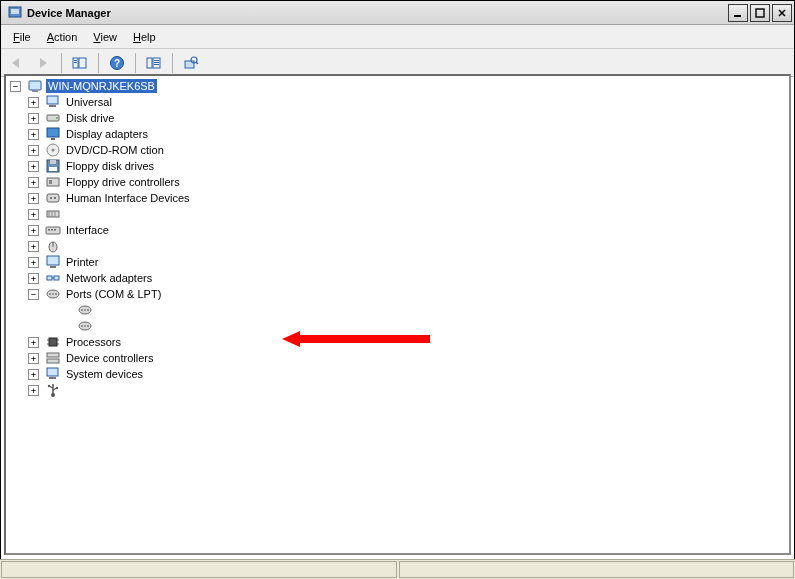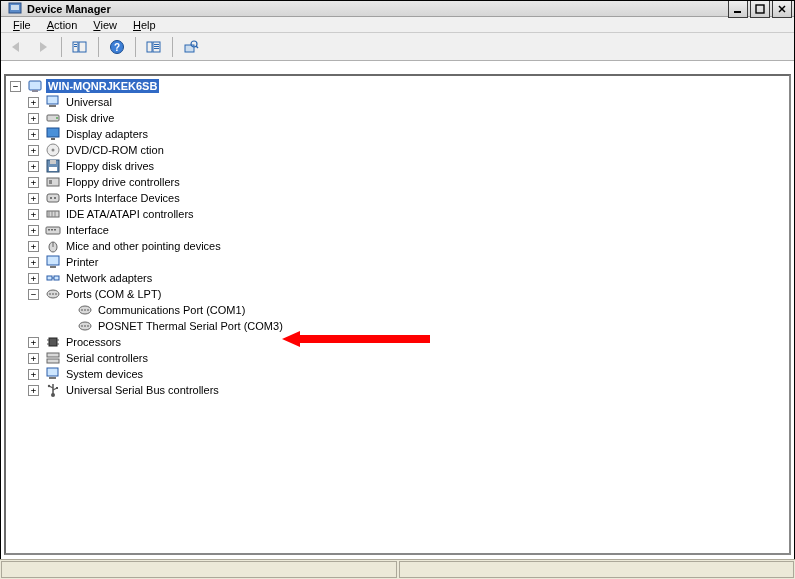--- a/index.html
+++ b/index.html
@@ -8,21 +8,21 @@
     font-family: Tahoma, "Segoe UI", sans-serif;
     font-size: 11px;
     background: #fff;
     width: 795px;
     height: 579px;
     overflow: hidden;
     border: 1px solid #000;
   }
   
   .titlebar {
-    height: 16px;
+    height: 24px;
     background: linear-gradient(to bottom, #e8e8e8, #d6d6d6);
     border-bottom: 1px solid #a0a0a0;
     display: flex;
     align-items: center;
     padding: 0 2px;
   }
   .titlebar .app-icon {
     width: 16px; height: 16px;
     margin: 0 4px;
     display: flex; align-items: center; justify-content: center;
@@ -37,21 +37,21 @@
     width: 20px; height: 18px;
     border: 1px solid #3a3a3a;
     background: linear-gradient(to bottom,#f0f0f0,#cfcfcf);
     display: flex; align-items: center; justify-content: center;
     font-family: Arial; font-size: 10px;
     margin-left: 2px;
     cursor: pointer;
   }
   
   .menubar {
-    height: 16px;
+    height: 24px;
     background: #f0f0f0;
     border-bottom: 1px solid #cccccc;
     display: flex;
     align-items: center;
     padding-left: 4px;
   }
   .menubar .menu-item {
     padding: 2px 8px;
     cursor: pointer;
   }
@@ -108,21 +108,20 @@
   .tree-row .expander.blank { border: none; background: transparent; }
   .tree-row .indent { display:inline-block; }
   .tree-row .icon {
     width: 16px; height: 16px; margin: 0 3px;
     display: flex; align-items: center; justify-content: center;
   }
   .tree-row .label { padding: 1px 2px; cursor: default; }
   .tree-row.selected .label {
     background: #316ac5;
     color: #fff;
-    font-weight: bold;
   }
   
   .red-arrow {
     position: absolute;
     pointer-events: none;
   }
   
   .statusbar {
     position: absolute;
     bottom: 0; left: 0; right: 0;
@@ -306,34 +305,33 @@
       <div class="tree-row">
         <span class="indent" style="width: 18px;"></span>
         <span class="expander">+</span>
         <span class="icon">
           <svg width="16" height="16">
             <rect x="2" y="4" width="12" height="8" rx="2" fill="#d9d9d9" stroke="#666"></rect>
             <circle cx="6" cy="8" r="1" fill="#555"></circle>
             <circle cx="10" cy="8" r="1" fill="#555"></circle>
           </svg>
         </span>
-        <span class="label">Ports Interface Devices</span>
+        <span class="label">Human Interface Devices</span>
       </div>
       <div class="tree-row">
         <span class="indent" style="width: 18px;"></span>
         <span class="expander">+</span>
         <span class="icon">
           <svg width="16" height="16">
             <rect x="2" y="5" width="12" height="6" fill="#d9d9d9" stroke="#666"></rect>
             <line x1="4" y1="5" x2="4" y2="11" stroke="#888"></line>
             <line x1="7" y1="5" x2="7" y2="11" stroke="#888"></line>
             <line x1="10" y1="5" x2="10" y2="11" stroke="#888"></line>
           </svg>
         </span>
-        <span class="label">IDE ATA/ATAPI controllers</span>
       </div>
       <div class="tree-row">
         <span class="indent" style="width: 18px;"></span>
         <span class="expander">+</span>
         <span class="icon">
           <svg width="16" height="16">
             <rect x="1" y="5" width="14" height="7" rx="1" fill="#d9d9d9" stroke="#666"></rect>
             <rect x="3" y="7" width="2" height="1.5" fill="#666"></rect>
             <rect x="6" y="7" width="2" height="1.5" fill="#666"></rect>
             <rect x="9" y="7" width="2" height="1.5" fill="#666"></rect>
@@ -343,21 +341,20 @@
       </div>
       <div class="tree-row">
         <span class="indent" style="width: 18px;"></span>
         <span class="expander">+</span>
         <span class="icon">
           <svg width="16" height="16">
             <ellipse cx="8" cy="9" rx="4" ry="5" fill="#d9d9d9" stroke="#666"></ellipse>
             <line x1="8" y1="4" x2="8" y2="9" stroke="#666"></line>
           </svg>
         </span>
-        <span class="label">Mice and other pointing devices</span>
       </div>
       <div class="tree-row">
         <span class="indent" style="width: 18px;"></span>
         <span class="expander">+</span>
         <span class="icon">
           <svg width="16" height="16">
             <rect x="2" y="2" width="12" height="9" fill="#cde6ff" stroke="#2a5da8"></rect>
             <rect x="5" y="12" width="6" height="2" fill="#777"></rect>
           </svg>
         </span>
@@ -392,34 +389,32 @@
         <span class="indent" style="width: 50px;"></span>
         <span class="expander blank"></span>
         <span class="icon">
           <svg width="16" height="16">
             <ellipse cx="8" cy="8" rx="6" ry="4" fill="#d9d9d9" stroke="#666"></ellipse>
             <circle cx="5" cy="8" r="0.8" fill="#444"></circle>
             <circle cx="8" cy="8" r="0.8" fill="#444"></circle>
             <circle cx="11" cy="8" r="0.8" fill="#444"></circle>
           </svg>
         </span>
-        <span class="label">Communications Port (COM1)</span>
       </div>
       <div class="tree-row">
         <span class="indent" style="width: 50px;"></span>
         <span class="expander blank"></span>
         <span class="icon">
           <svg width="16" height="16">
             <ellipse cx="8" cy="8" rx="6" ry="4" fill="#d9d9d9" stroke="#666"></ellipse>
             <circle cx="5" cy="8" r="0.8" fill="#444"></circle>
             <circle cx="8" cy="8" r="0.8" fill="#444"></circle>
             <circle cx="11" cy="8" r="0.8" fill="#444"></circle>
           </svg>
         </span>
-        <span class="label">POSNET Thermal Serial Port (COM3)</span>
       </div>
       <div class="tree-row">
         <span class="indent" style="width: 18px;"></span>
         <span class="expander">+</span>
         <span class="icon">
           <svg width="16" height="16">
             <rect x="4" y="4" width="8" height="8" fill="#555" stroke="#222"></rect>
             <line x1="2" y1="6" x2="4" y2="6" stroke="#555"></line>
             <line x1="2" y1="10" x2="4" y2="10" stroke="#555"></line>
             <line x1="12" y1="6" x2="14" y2="6" stroke="#555"></line>
@@ -430,21 +425,21 @@
       </div>
       <div class="tree-row">
         <span class="indent" style="width: 18px;"></span>
         <span class="expander">+</span>
         <span class="icon">
           <svg width="16" height="16">
             <rect x="2" y="3" width="12" height="4" fill="#d9d9d9" stroke="#666"></rect>
             <rect x="2" y="9" width="12" height="4" fill="#d9d9d9" stroke="#666"></rect>
           </svg>
         </span>
-        <span class="label">Serial controllers</span>
+        <span class="label">Device controllers</span>
       </div>
       <div class="tree-row">
         <span class="indent" style="width: 18px;"></span>
         <span class="expander">+</span>
         <span class="icon">
           <svg width="16" height="16">
             <rect x="2" y="2" width="11" height="8" fill="#cde6ff" stroke="#2a5da8"></rect>
             <rect x="4" y="11" width="7" height="2" fill="#777"></rect>
           </svg>
         </span>
@@ -456,21 +451,20 @@
         <span class="icon">
           <svg width="16" height="16">
             <circle cx="8" cy="13" r="2" fill="#555"></circle>
             <line x1="8" y1="2" x2="8" y2="12" stroke="#555" stroke-width="1.5"></line>
             <line x1="8" y1="6" x2="4" y2="4" stroke="#555" stroke-width="1.2"></line>
             <line x1="8" y1="8" x2="12" y2="6" stroke="#555" stroke-width="1.2"></line>
             <circle cx="4" cy="4" r="1.2" fill="#555"></circle>
             <rect x="11" y="5" width="2" height="2" fill="#555"></rect>
           </svg>
         </span>
-        <span class="label">Universal Serial Bus controllers</span>
       </div>
     </div>
 
   <svg class="red-arrow" style="left:276px; top:253px;" width="150" height="20">
     <polygon points="0,10 18,2 18,6 148,6 148,14 18,14 18,18" fill="#ff0000"></polygon>
   </svg>
 </div>
 
 <div class="statusbar">
   <div class="pane"></div>

